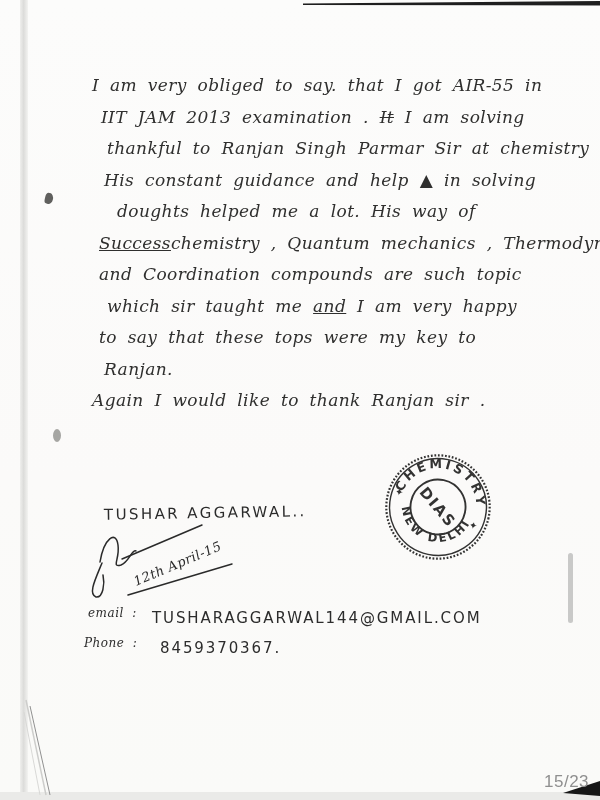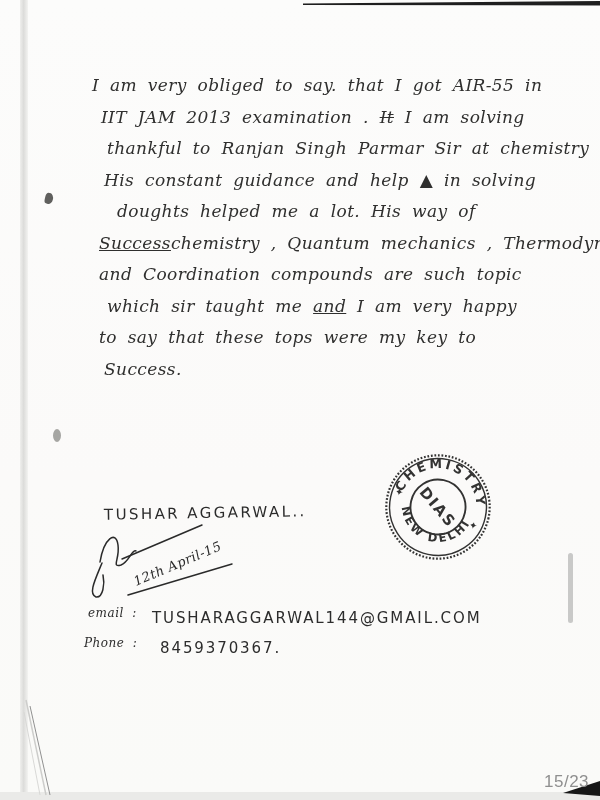--- a/index.html
+++ b/index.html
@@ -64,21 +64,22 @@
   <div class="letter">
       <div class="hw-line" style="margin-left: 88px;"><span class="seg-normal">I am very obliged to say. that I got AIR-55 in</span></div>
       <div class="hw-line" style="margin-left: 97px;"><span class="seg-normal">IIT JAM 2013 examination . </span><span class="seg-strike">It</span><span class="seg-normal"> I am solving</span></div>
       <div class="hw-line" style="margin-left: 103px;"><span class="seg-normal">thankful to Ranjan Singh Parmar Sir at chemistry mi</span></div>
       <div class="hw-line" style="margin-left: 100px;"><span class="seg-normal">His constant guidance and help ▲ in solving</span></div>
       <div class="hw-line" style="margin-left: 113px;"><span class="seg-normal">doughts helped me a lot. His way of</span></div>
       <div class="hw-line" style="margin-left: 95px;"><span class="seg-underline">Success</span><span class="seg-normal">chemistry , Quantum mechanics , Thermodyn</span></div>
       <div class="hw-line" style="margin-left: 95px;"><span class="seg-normal">and Coordination compounds are such topic</span></div>
       <div class="hw-line" style="margin-left: 103px;"><span class="seg-normal">which sir taught me </span><span class="seg-underline">and</span><span class="seg-normal"> I am very happy</span></div>
       <div class="hw-line" style="margin-left: 95px;"><span class="seg-normal">to say that these tops were my key to</span></div>
-      <div class="hw-line" style="margin-left: 100px;"><span class="seg-normal">Success.</span></div>
+      <div class="hw-line" style="margin-left: 100px;"><span class="seg-normal">Ranjan.</span></div>
+      <div class="hw-line" style="margin-left: 88px;"><span class="seg-normal">Again I would like to thank Ranjan sir .</span></div>
     </div>
 
   <div class="sig-name">TUSHAR AGGARWAL..</div>
   <svg class="sig-svg" width="185" height="90">
     <path d="M20,44 C24,20 36,12 38,27 C40,41 31,50 41,47 C49,44 52,31 56,33"></path>
     <path d="M22,45 C15,62 8,76 16,79 C23,80 25,66 23,57"></path>
     <path d="M42,41 L122,7"></path>
     <path d="M48,77 L152,46"></path>
     <text class="sig-date" transform="translate(56,68) rotate(-23)">12th April-15</text>
   </svg>

